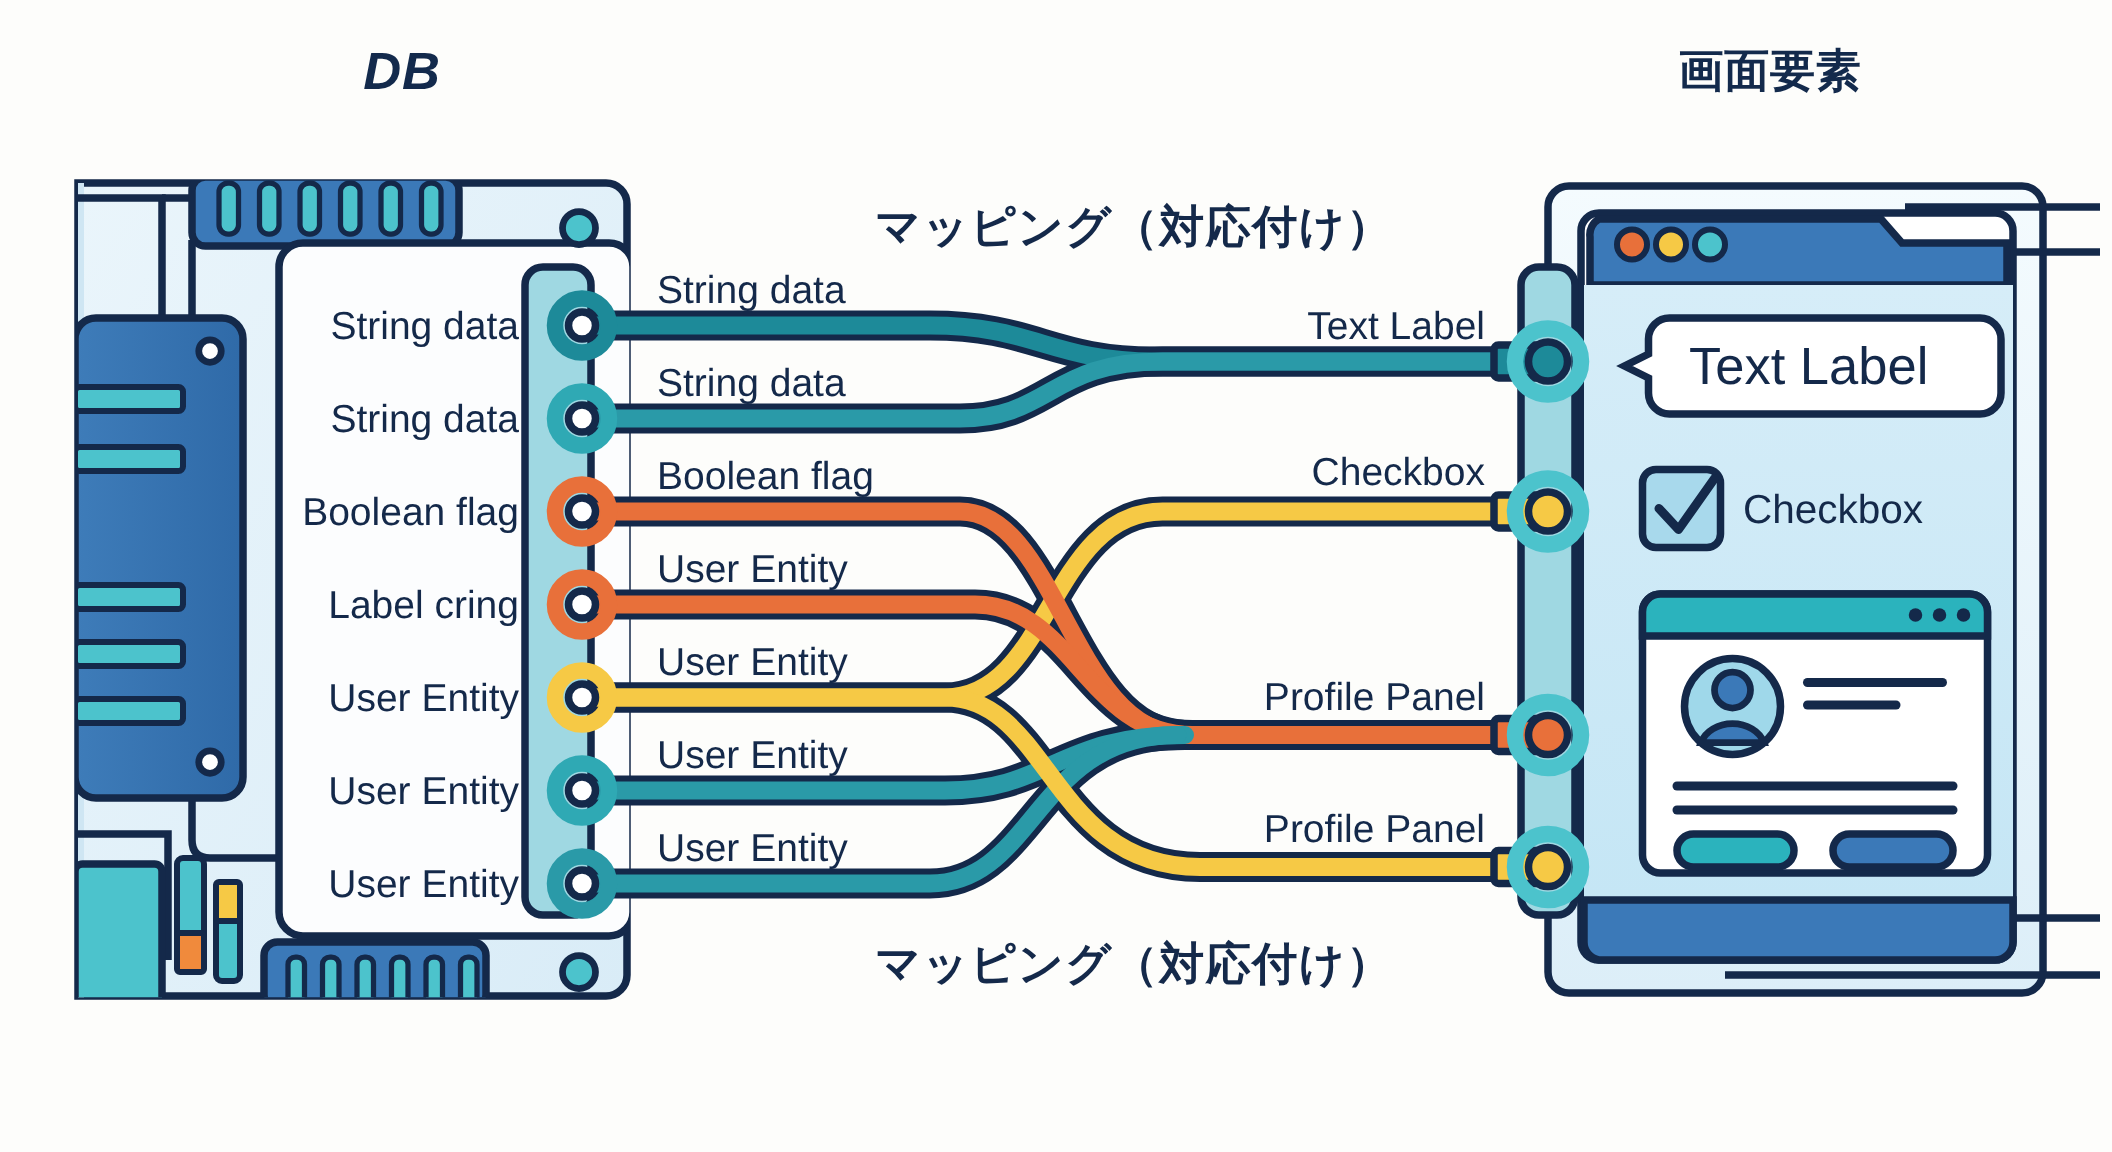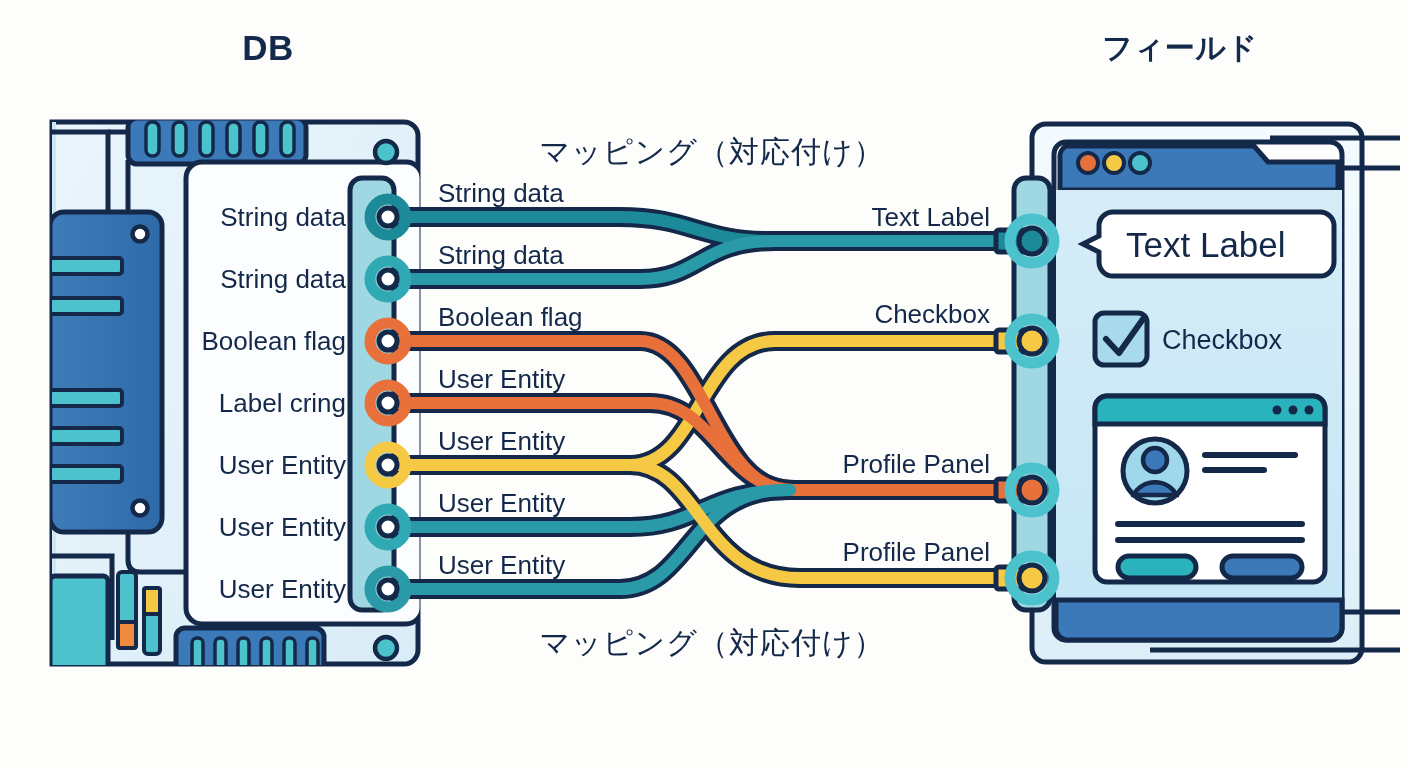--- a/index.html
+++ b/index.html
@@ -33,24 +33,25 @@
     font-weight:500;
   }
   .lbl-left{text-align:right;transform:translate(-100%,-50%);}
   .lbl-mid{text-align:left;transform:translateY(-50%);}
   .lbl-right{text-align:right;transform:translate(-100%,-50%);}
 
   .maplabel{
     position:absolute;
     color:#14294a;
     font-size:30px;
-    font-weight:normal;
+    font-weight:bold;
     white-space:nowrap;
     transform:translate(-50%,-50%);
     letter-spacing:1px;
+    margin-left:44px;
   }
 
   .uitext{
     position:absolute;
     color:#14294a;
     white-space:nowrap;
   }
   .ui-textlabel{font-size:35px;transform:translateY(-50%);}
   .ui-checkbox{font-size:27px;transform:translateY(-50%);}
 </style>
@@ -301,26 +302,26 @@
       </g>
       <g>
         <rect x="996" y="567" width="32" height="22" rx="3" fill="#f6c945" stroke="#14294a" stroke-width="5"></rect>
         <circle cx="1032" cy="578" r="22" fill="none" stroke="#14294a" stroke-width="6"></circle>
         <circle cx="1032" cy="578" r="22" fill="none" stroke="#4cc3cc" stroke-width="11"></circle>
         <circle cx="1032" cy="578" r="13" fill="#f6c945" stroke="#14294a" stroke-width="5"></circle>
       </g>
     </g>
   </svg>
 
-  <div class="hdr" style="left:58px;top:28px;width:420px;">
+  <div class="hdr" style="left:58px;top:28px;width:420px;font-style:italic;">
     <span class="big">DB</span>
   </div>
 
   <div class="hdr" style="left:1040px;top:28px;width:280px;">
-    <span class="sub">フィールド</span>
+    <span class="sub">画面要素</span>
   </div>
 
   <div class="rowlabel lbl-left" style="left:346px;top:217px;">String data</div>
   <div class="rowlabel lbl-left" style="left:346px;top:279px;">String data</div>
   <div class="rowlabel lbl-left" style="left:346px;top:341px;">Boolean flag</div>
   <div class="rowlabel lbl-left" style="left:346px;top:403px;">Label cring</div>
   <div class="rowlabel lbl-left" style="left:346px;top:465px;">User Entity</div>
   <div class="rowlabel lbl-left" style="left:346px;top:527px;">User Entity</div>
   <div class="rowlabel lbl-left" style="left:346px;top:589px;">User Entity</div>
 

